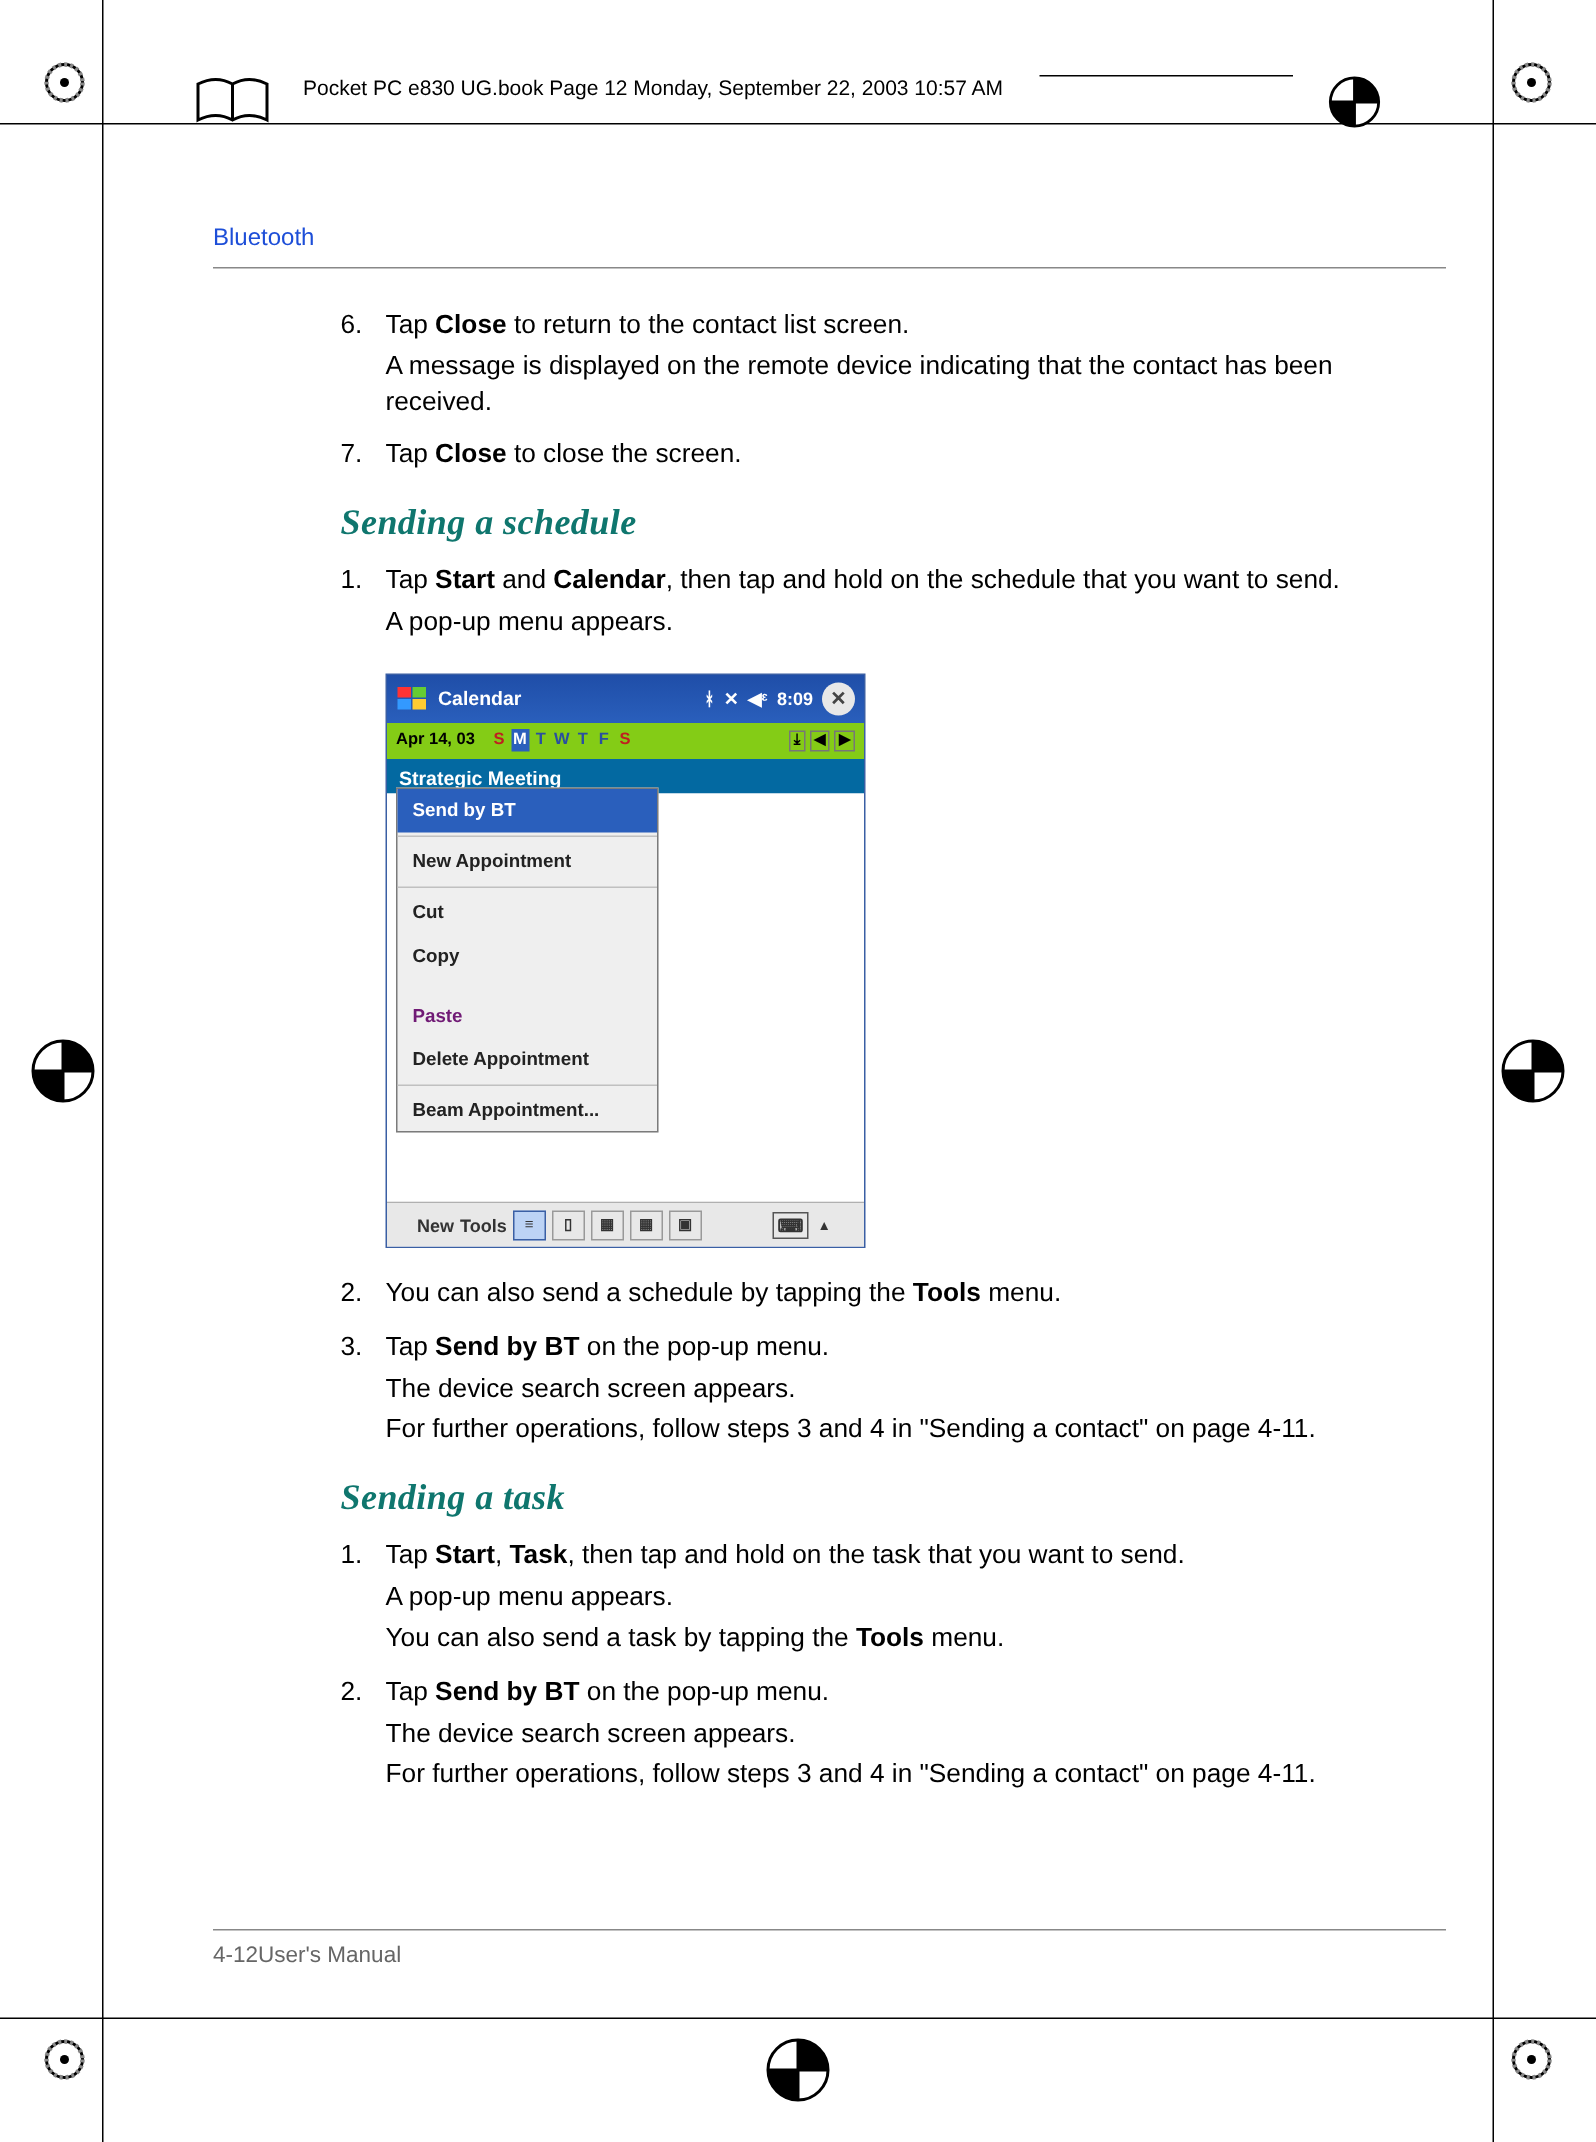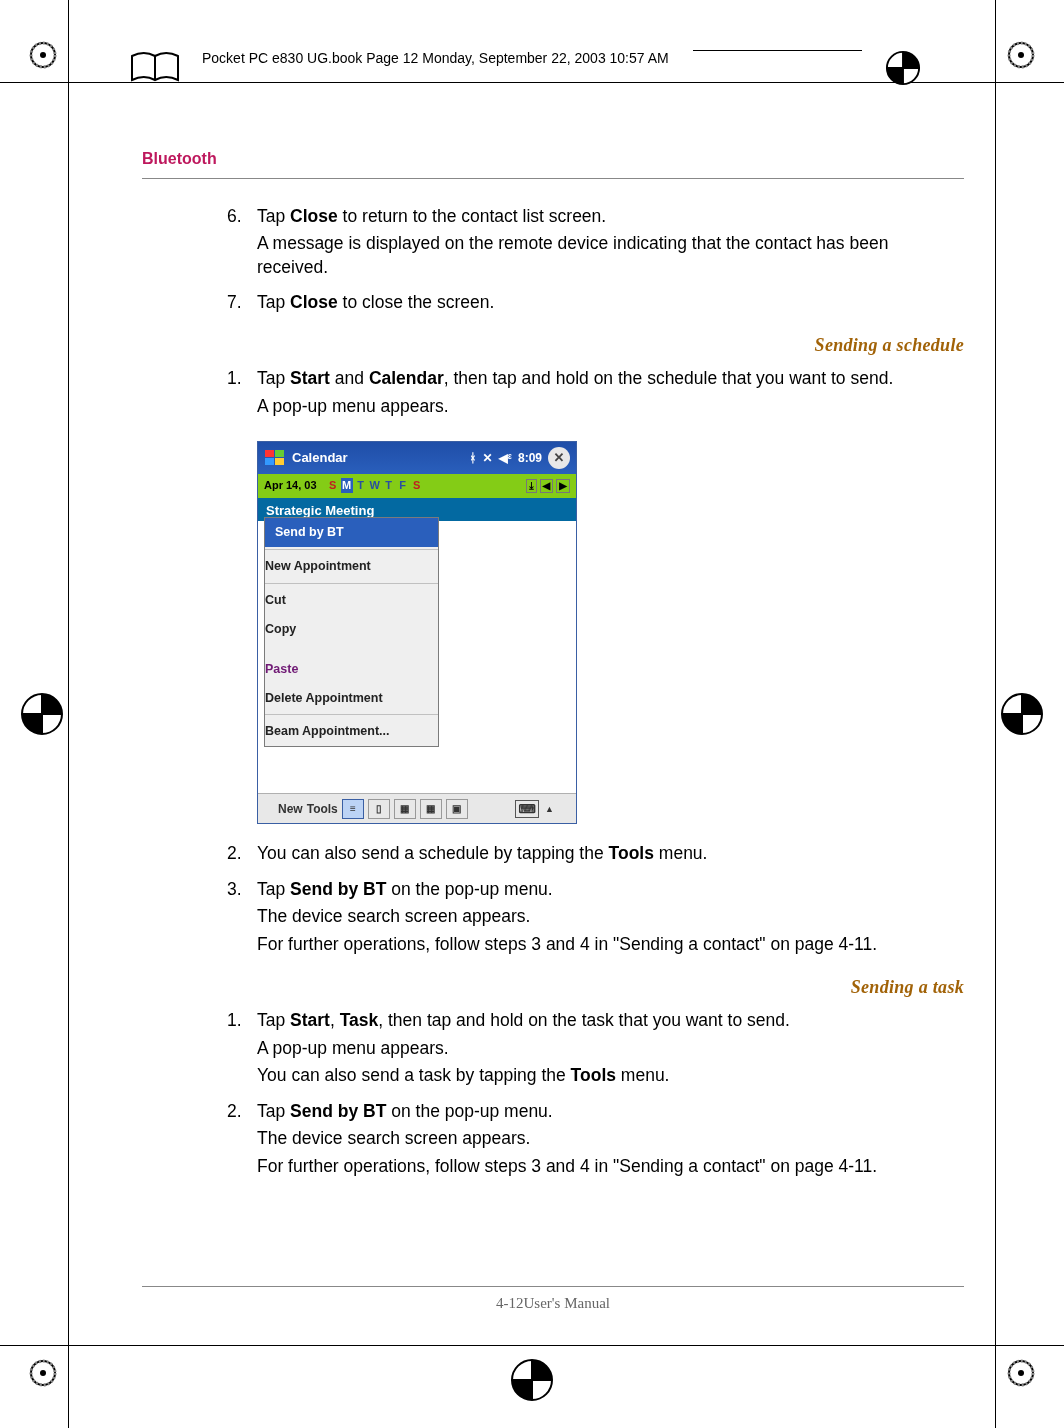--- a/index.html
+++ b/index.html
@@ -16,31 +16,31 @@
   .vline { position: absolute; top: 0; bottom: 0; width: 1px; background: #000; }
 
   .book-header { position: absolute; top: 50px; left: 130px; right: 130px; display: flex; align-items: flex-start; gap: 16px; }
   .book-header-line { flex: 1; height: 1px; background: #000; margin-left: 8px; }
   .book-header-text { font-size: 14px; white-space: nowrap; }
   .book-header svg { width: 50px; height: 36px; margin-right: 6px; }
   .book-header-target { width: 38px; height: 38px; }
 
   .page { position: absolute; left: 142px; right: 100px; top: 148px; bottom: 100px; font-size: 17.5px; line-height: 1.35; }
 
-  .running-head { color: #be185d; font-size: 16px; margin-bottom: 8px; font-weight: bold; }
+  .running-head { color: #1d4ed8; font-size: 16px; margin-bottom: 8px; }
   .hr { height: 1px; background: #888; margin-bottom: 26px; }
 
   .content { padding-left: 85px; }
 
   .num-item { display: flex; margin-bottom: 8px; }
   .num-item .num { width: 30px; flex-shrink: 0; }
   .num-item .txt { flex: 1; }
   .num-item .txt p { margin-bottom: 4px; }
 
-  .subhead { font-style: italic; font-weight: bold; color: #a16207; font-size: 18px; margin: 14px 0 10px 0; font-family: Georgia, 'Times New Roman', serif; letter-spacing: .3px; text-align: right; }
+  .subhead { font-style: italic; font-weight: bold; color: #0f766e; font-size: 24px; margin: 14px 0 10px 0; font-family: Georgia, 'Times New Roman', serif; letter-spacing: .3px; }
 
   .screenshot-wrap { margin: 18px 0 18px 30px; }
   .ppc { width: 320px; border: 1px solid #3a5fa4; background: #fff; font-family: Tahoma, Arial, sans-serif; font-size: 13px; }
   .ppc-title { height: 32px; background: linear-gradient(#1f4ea8,#2a5fbc); color: #fff; display: flex; align-items: center; padding: 0 6px; font-weight: bold; }
   .ppc-title .flag { width: 22px; height: 22px; margin-right: 6px; }
   .ppc-title .spacer { flex: 1; }
   .ppc-title .tray { display: flex; gap: 6px; align-items: center; font-size: 12px; }
   .ppc-title .close-ball { width: 22px; height: 22px; background: #e8e8e8; border-radius: 50%; display: flex; align-items: center; justify-content: center; color: #444; font-weight: bold; margin-left: 6px; }
 
   .ppc-datebar { height: 24px; background: #84cc16; display: flex; align-items: center; padding: 0 6px; font-size: 11px; font-weight: bold; }
@@ -50,34 +50,34 @@
   .ppc-datebar .days .sel { background: #2a5fbc; color: #fff; }
   .ppc-datebar .days .weekend { color: #c02020; }
   .ppc-datebar .nav { margin-left: auto; display: flex; align-items: center; gap: 3px; color: #000; }
   .ppc-datebar .nav span { border: 1px solid #777; padding: 0 2px; font-size: 10px; line-height: 12px; }
 
   .ppc-meeting { background: #0369a1; color: #fff; padding: 4px 8px 2px; font-weight: bold; font-size: 13px; }
 
   .ppc-body { position: relative; height: 272px; background: #fff; }
   .popup { position: absolute; left: 6px; top: -4px; width: 175px; background: #efefef; border: 1px solid #7b7b7b; font-size: 12.5px; }
   .popup .sel { background: #2a5fbc; color: #fff; padding: 6px 10px; font-weight: bold; }
-  .popup .it { padding: 6px 0; font-weight: bold; color: #222; }
+  .popup .it { padding: 6px 10px; font-weight: bold; color: #222; }
   .popup .disabled { color: #701a75; margin-top: 11px; }
   .popup .divider { height: 1px; background: #c0c0c0; margin: 2px 0; }
 
   .ppc-toolbar { height: 30px; background: #e8e8e8; border-top: 1px solid #b0b0b0; display: flex; align-items: center; padding: 0 20px; gap: 4px; font-size: 12px; font-weight: bold; color: #333; }
   .ppc-toolbar .tbtn { width: 22px; height: 20px; border: 1px solid #999; display: flex; align-items: center; justify-content: center; font-size: 10px; }
   .ppc-toolbar .tbtn.active { background: #bcd3f5; border-color: #3a5fa4; }
   .ppc-toolbar .spacer { flex: 1; }
   .ppc-toolbar .kbd { width: 24px; height: 18px; border: 1px solid #555; display: flex; align-items: center; justify-content: center; }
   .ppc-toolbar .arrow-up { font-size: 9px; padding: 0 2px; }
 
   .footer { position: absolute; left: 142px; right: 100px; bottom: 116px; }
   .footer-line { height: 1px; background: #888; margin-bottom: 8px; }
-  .footer-row { display: flex; justify-content: center; font-size: 15px; color: #666; font-family: Liberation Serif, serif; }
+  .footer-row { display: flex; justify-content: flex-start; font-size: 15px; color: #666; }
 </style>
 </head>
 <body>
 
 <div class="vline" style="left:68px;"></div>
 <div class="vline" style="right:68px;"></div>
 <div class="crop-lines-top"></div>
 <div class="crop-lines-bottom"></div>
 
 <div class="reg-circle" style="top:38px;left:26px;">

